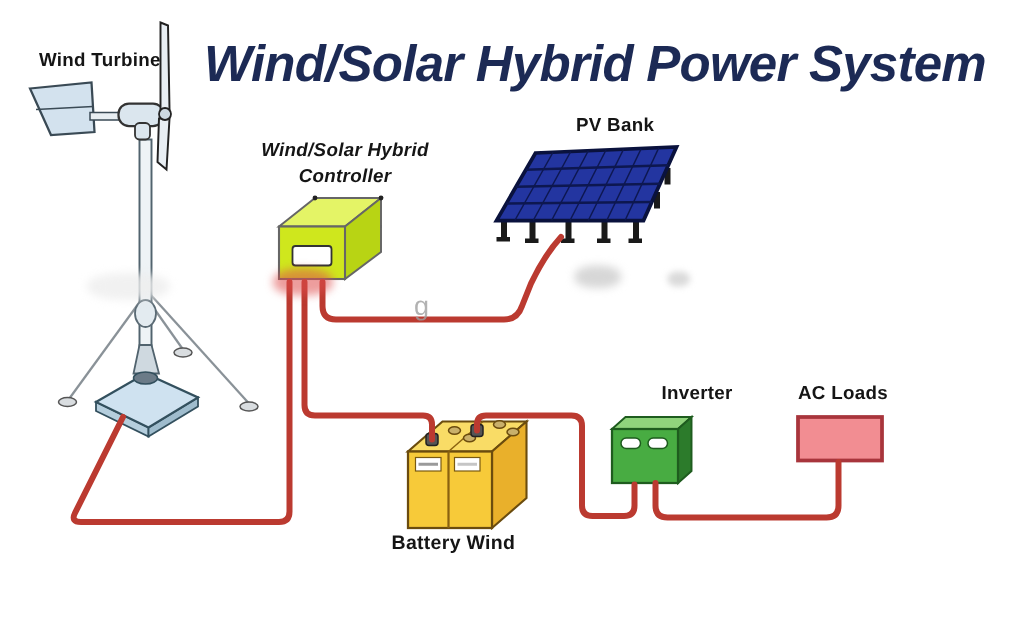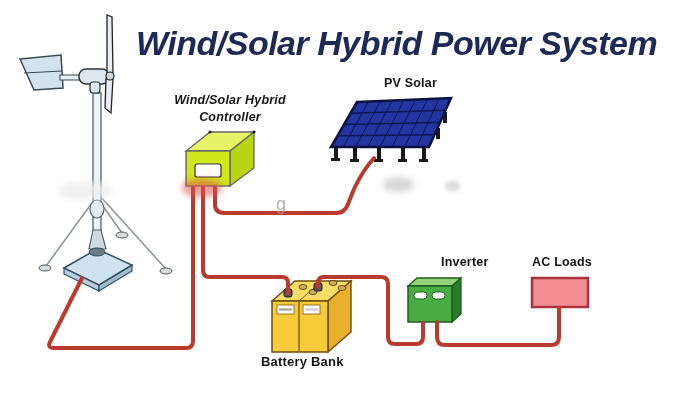--- a/index.html
+++ b/index.html
@@ -157,29 +157,30 @@
     </g>
   </svg>
 
   <div class="blob" id="blob-white"></div>
   <div class="blob" id="blob-red"></div>
   <div class="blob" id="blob-gray-1"></div>
   <div class="blob" id="blob-gray-2"></div>
 
   <div id="title">Wind/Solar Hybrid Power System</div>
 
+  <div class="label" style="left:26px;top:33px;">Wind Turbine</div>
 
   <div class="label" id="controller-label">
     <span>Wind/Solar Hybrid</span>
     <span>Controller</span>
   </div>
 
-  <div class="label" style="left:384px;top:76px;">PV Solar</div>
+  <div class="label" style="left:384px;top:76px;">PV Bank</div>
 
-  <div class="label" style="left:261px;top:354px;font-size:13px;">Battery Bank</div>
+  <div class="label" style="left:261px;top:354px;font-size:13px;">Battery Wind</div>
 
   <div class="label" style="left:415px;top:255px;margin-left:26px;">Inverter</div>
 
   <div class="label" style="left:532px;top:255px;">AC Loads</div>
 
   <div id="watermark-fragment">g</div>
 
 </div>
 
 </body></html>

